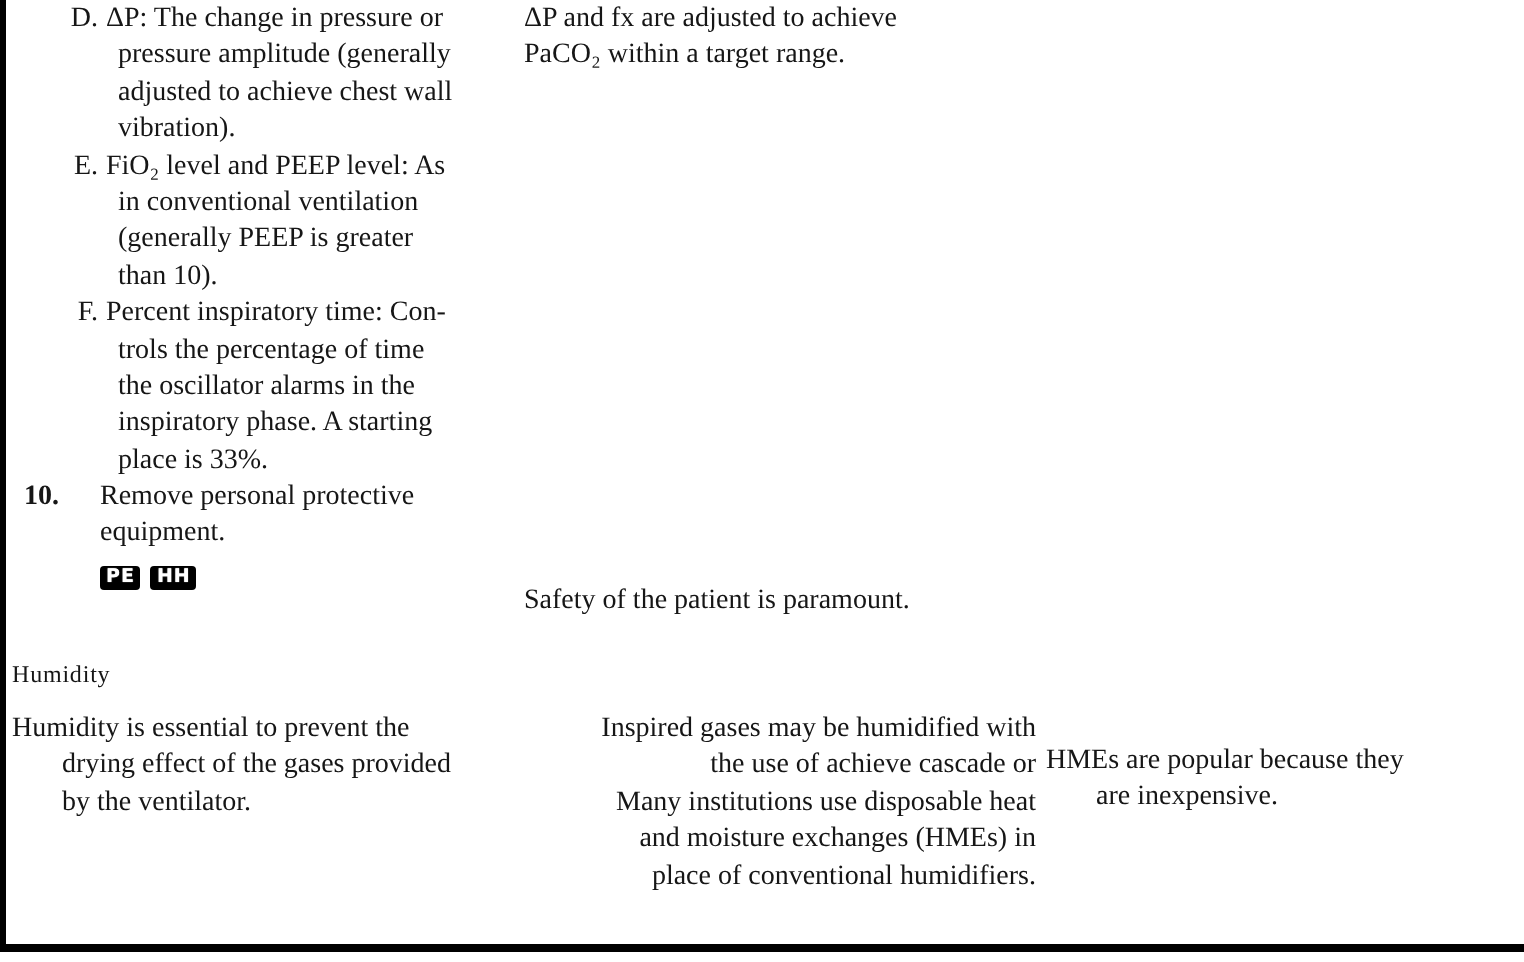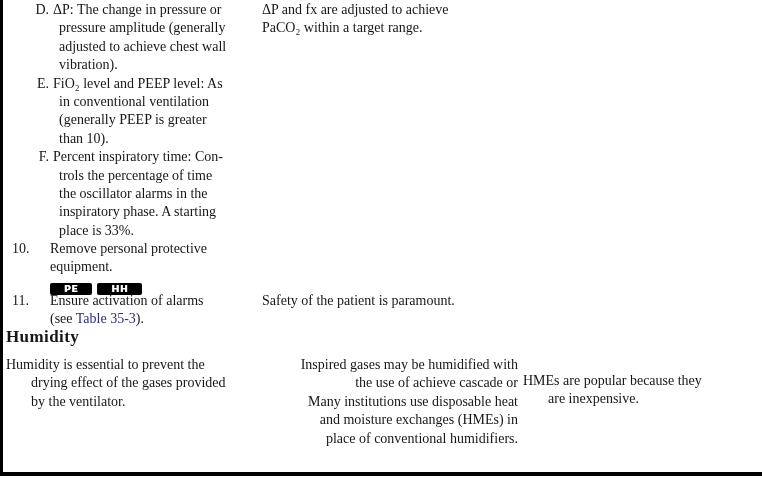--- a/index.html
+++ b/index.html
@@ -19,46 +19,46 @@
     width: 3px; height: 476px; background: #000000;
   }
   .rule-bottom {
     position: absolute; left: 0; top: 472px;
     width: 762px; height: 4px; background: #000000;
   }
   .block { position: absolute; }
   .item { display: flex; align-items: flex-start; }
   .lbl { box-sizing: border-box; }
   .letter-item > .lbl { flex: 0 0 41px; text-align: right; padding-right: 4px; }
-  .num-item  > .lbl { flex: 0 0 38px; text-align: left; }
+  .num-item  > .lbl { flex: 0 0 38px; text-align: left; font-weight: bold; }
   .lines { flex: 1 1 auto; }
   .letter-item .lines { --ind: 6px; }
   .num-item  .lines { --ind: 12px; }
   .para { --ind: 25px; }
   .tline { white-space: pre; }
   .tline.ind { padding-left: var(--ind, 25px); }
   .xref { color: #2b2f80; cursor: pointer; }
   .badge-row { margin-left: 38px; margin-top: 2px; }
   .badge {
     display: inline-block;
     background: #000000;
     color: #ffffff;
     font-family: "DejaVu Sans", "Liberation Sans", sans-serif;
     font-weight: bold;
     font-size: 9.5px;
     line-height: 12px;
-    padding: 0 14px;
+    padding: 0 3px;
     margin-right: 5px;
     border-radius: 2px;
     letter-spacing: 0.5px;
     text-shadow: 0 0 0.5px #ffffff;
   }
   .heading {
-    font-weight: bold;
-    font-size: 17px;
+    font-weight: normal;
+    font-size: 12px;
     letter-spacing: 0.4px;
   }
 </style>
 </head>
 <body>
 
 <div class="page">
 
   <div class="rule-left"></div>
   <div class="rule-bottom"></div>
@@ -105,29 +105,20 @@
       <div class="lines">
           <div class="tline">Remove personal protective</div>
           <div class="tline">equipment.</div>
         </div>
     </div>
     <div class="badge-row">
       <span class="badge">PE</span><span class="badge">HH</span>
     </div>
   </div>
 
-  <div class="block" style="left:12px; top:292px; width:245px;">
-    <div class="item num-item">
-      <span class="lbl">11.</span>
-      <div class="lines">
-        <div class="tline">Ensure activation of alarms</div>
-        <div class="tline"><span>(see </span><span class="xref">Table 35-3</span><span>).</span></div>
-      </div>
-    </div>
-  </div>
 
   <div class="block tline" style="left:262px; top:292px; width:250px;">Safety of the patient is paramount.</div>
 
   <div class="block heading" style="left:6px; top:328px;">Humidity</div>
 
   <div class="block para" style="left:6px; top:356px; width:252px;">
       <div class="tline">Humidity is essential to prevent the</div>
       <div class="tline ind">drying effect of the gases provided</div>
       <div class="tline ind">by the ventilator.</div>
     </div>

